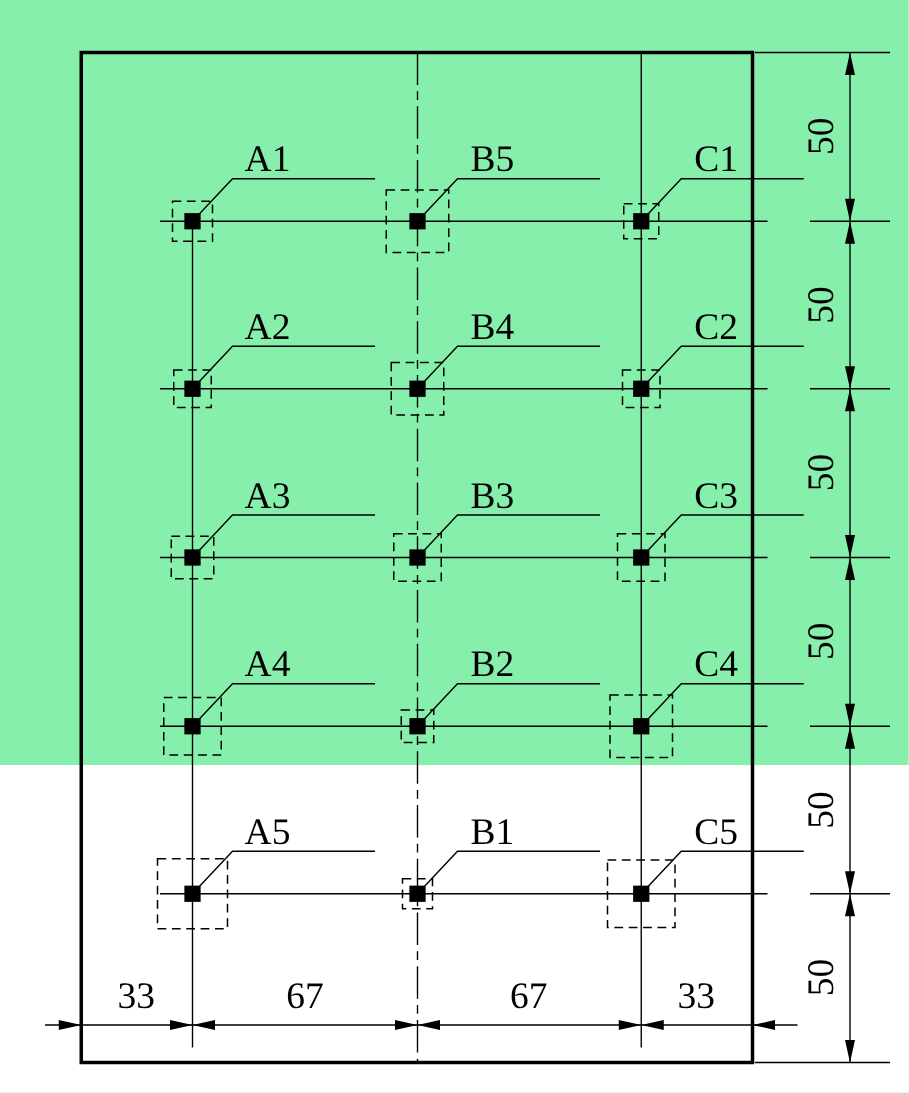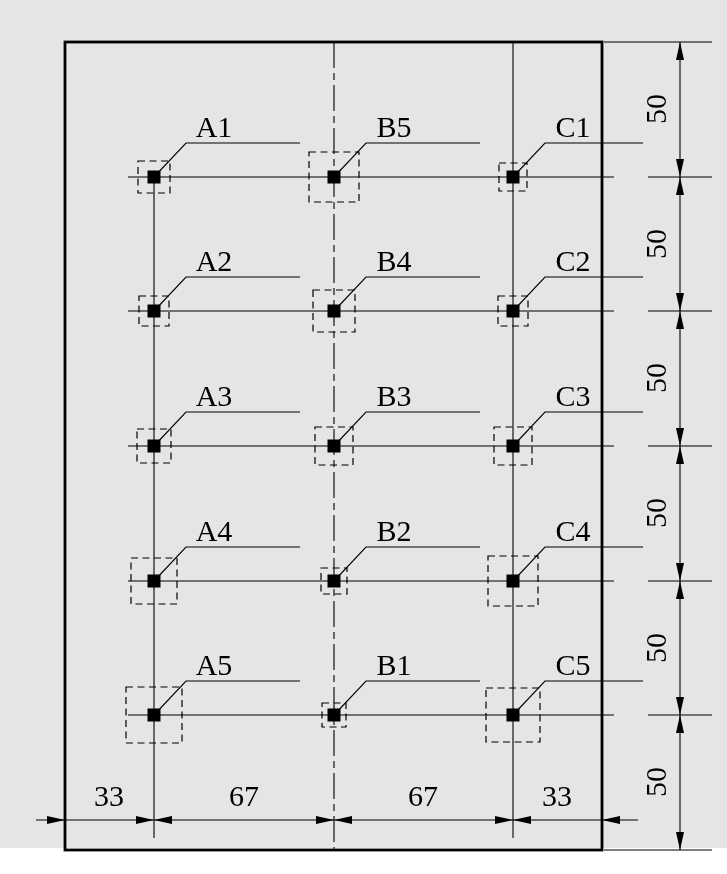--- a/index.html
+++ b/index.html
@@ -7,22 +7,22 @@
     padding: 0;
     background: #ffffff;
     width: 727px;
     height: 874px;
     overflow: hidden;
     font-family: "Liberation Serif", serif;
   }
   #stage {
     position: relative;
     width: 727px;
-    height: 848px;
-    background: #e5e5e5;
+    height: 612px;
+    background: #86efac;
   }
   svg { display: block; }
   .ln     { stroke: #000000; stroke-width: 1.1; fill: none; }
   .thick  { stroke: #000000; stroke-width: 2.8; fill: none; }
   .center { stroke: #000000; stroke-width: 1.1; fill: none; stroke-dasharray: 26 5 7 5; }
   .dash   { stroke: #000000; stroke-width: 1.2; fill: none; stroke-dasharray: 7 4.5; }
   .pt     { fill: #000000; stroke: none; }
   .arr    { fill: #000000; stroke: none; }
   .lbl    { font-family: "Liberation Serif", serif; font-size: 30px; fill: #000000; text-anchor: middle; }
   .dim    { font-family: "Liberation Serif", serif; font-size: 30px; fill: #000000; text-anchor: middle; }

